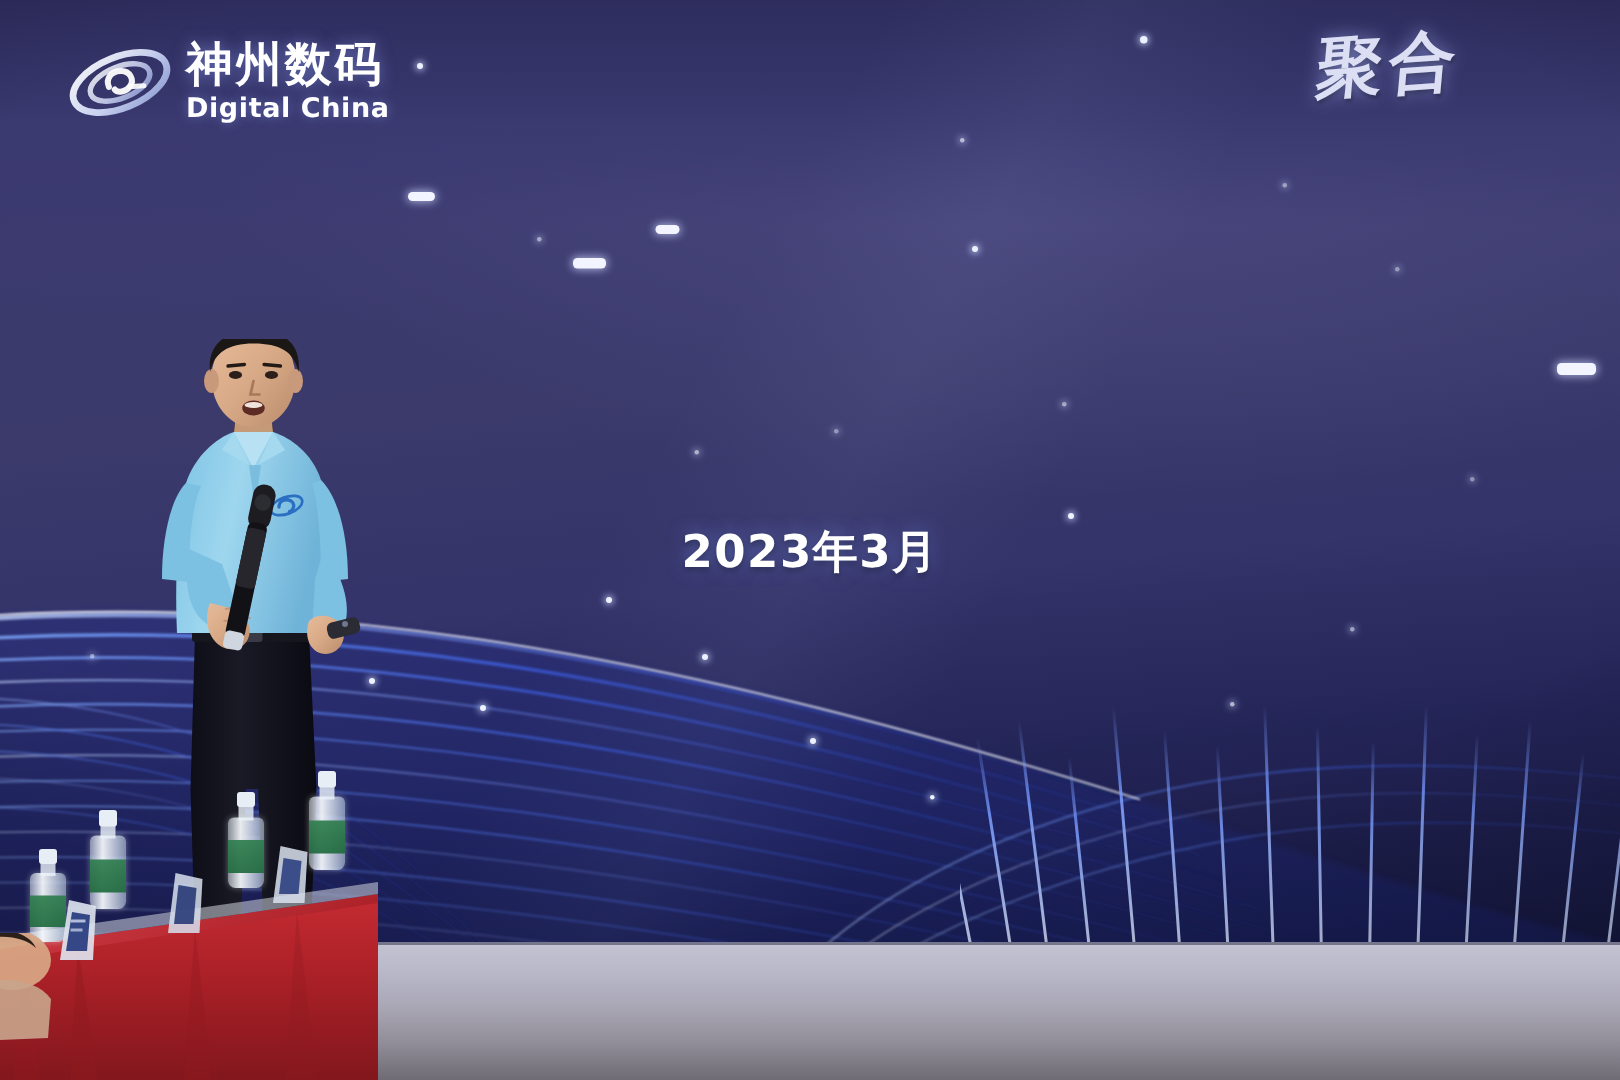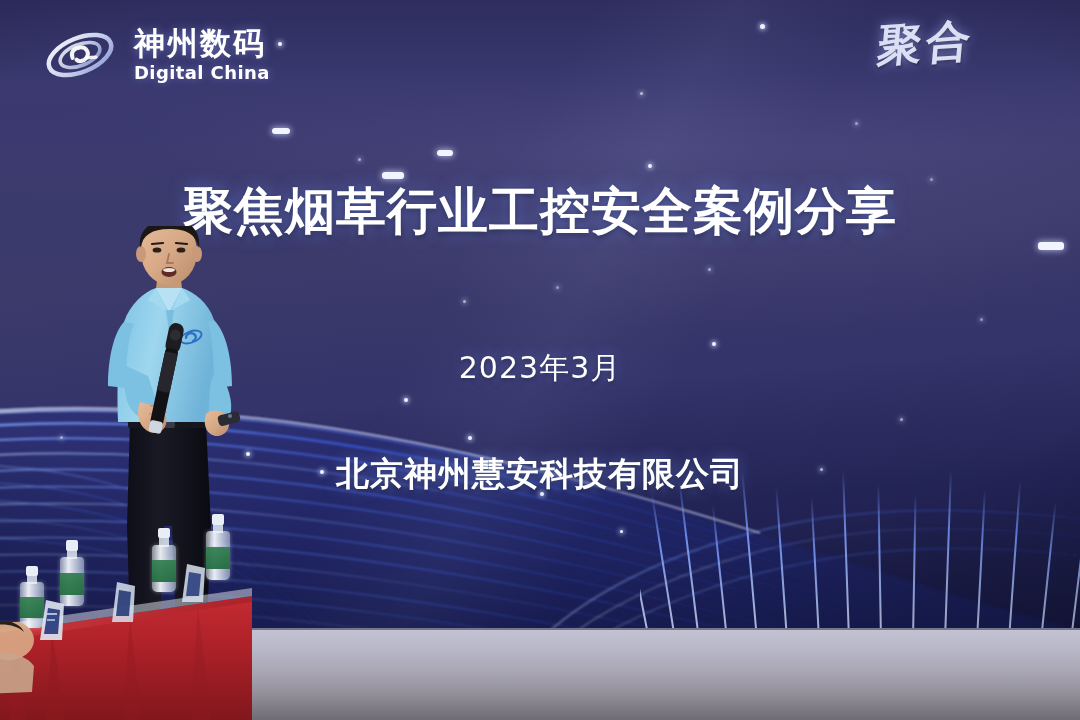--- a/index.html
+++ b/index.html
@@ -55,21 +55,21 @@
     box-shadow:0 0 5px 1px rgba(200,215,255,.85);
   }
   .dash{
     position:absolute;background:#f2f4ff;border-radius:3px;
     box-shadow:0 0 6px 1px rgba(205,215,255,.7);
   }
 
   
   .brand{
     position:absolute;left:42px;top:20px;width:240px;height:70px;
-    display:flex;align-items:center;gap:16px;
+    display:flex;align-items:center;gap:6px;
   }
   .brand-mark{width:76px;height:62px;flex:0 0 auto;}
   .brand-text{display:flex;flex-direction:column;line-height:1;}
   .brand-cn{
     font-size:31px;font-weight:700;color:#fff;letter-spacing:2px;
     text-shadow:0 0 10px rgba(150,170,255,.5);
   }
   .brand-en{
     font-size:18px;font-weight:700;color:#fff;letter-spacing:.4px;margin-top:5px;
     text-shadow:0 0 8px rgba(150,170,255,.45);
@@ -99,21 +99,21 @@
     position:absolute;left:0;top:178px;width:1080px;
     text-align:center;
     font-size:50px;font-weight:700;color:#ffffff;
     letter-spacing:1px;
     text-shadow:0 0 16px rgba(120,150,255,.55), 0 2px 6px rgba(0,0,0,.55);
     white-space:nowrap;
   }
   .slide-date{
     position:absolute;left:0;top:348px;width:1080px;
     text-align:center;
-    font-size:30px;font-weight:400;color:#ffffff;letter-spacing:1px;
+    font-size:30px;font-weight:700;color:#ffffff;letter-spacing:1px;
     text-shadow:0 0 12px rgba(130,155,255,.5), 0 2px 5px rgba(0,0,0,.5);
   }
   .slide-company{
     position:absolute;left:0;top:452px;width:1080px;
     text-align:center;
     font-size:33px;font-weight:700;color:#ffffff;letter-spacing:1px;
     text-shadow:0 0 14px rgba(130,160,255,.55), 0 2px 5px rgba(0,0,0,.5);
   }
 
   
@@ -301,23 +301,21 @@
       <div class="brand-text">
         <span class="brand-cn">神州数码</span>
         <span class="brand-en">Digital China</span>
       </div>
     </div>
 
     <div class="watermark">
       <div class="wm-calli">聚合</div>
     </div>
 
-    <div class="slide-title">聚焦烟草行业工控安全案例分享</div>
     <div class="slide-date">2023年3月</div>
-    <div class="slide-company">北京神州慧安科技有限公司</div>
   </div>
 
   <div class="floor">
     <div class="floor-line"></div>
   </div>
 
   <div class="speaker">
     <svg class="sp-svg" width="210" height="406" viewBox="0 0 210 406">
       <defs>
         <linearGradient id="shirt" x1="0" y1="0" x2="1" y2="0.3">

